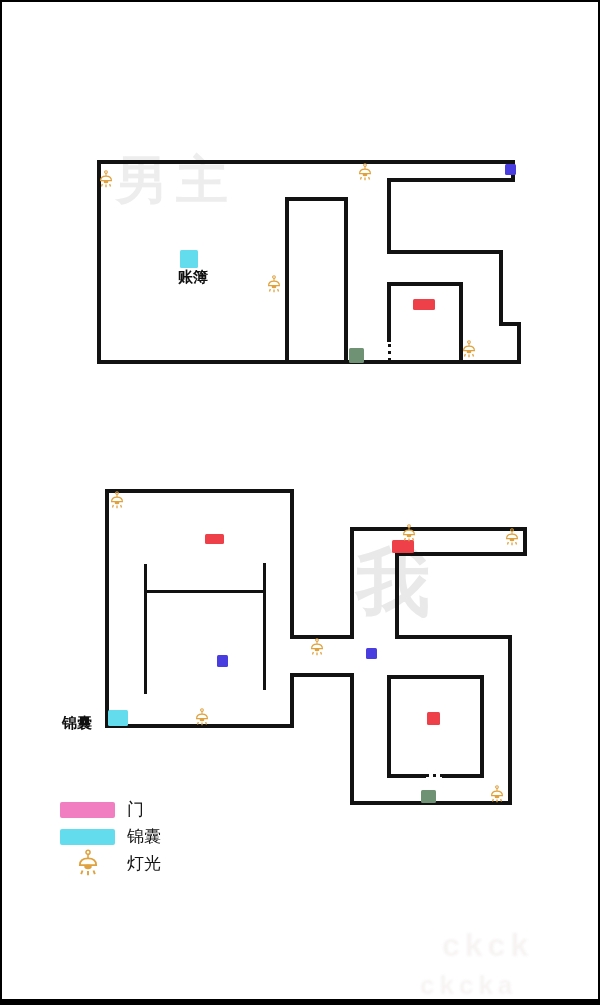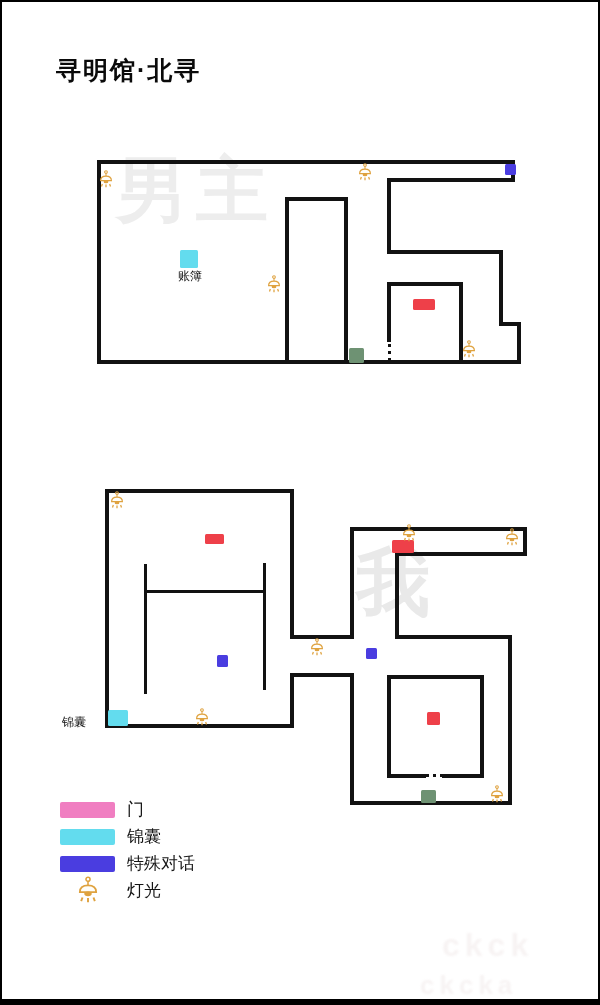--- a/index.html
+++ b/index.html
@@ -11,38 +11,37 @@
   .bottom-bar{position:absolute;left:0;bottom:0;width:100%;height:6px;background:#000;z-index:9;}
   .title{position:absolute;left:54px;top:52px;font-size:25px;font-weight:bold;color:#0a0a0a;letter-spacing:2px;z-index:5;}
   .map-group{position:absolute;left:0;top:0;width:100%;height:100%;}
   .watermark{position:absolute;font-weight:bold;z-index:1;white-space:nowrap;letter-spacing:8px;line-height:1;}
   .wall{position:absolute;z-index:2;}
   .wall.dotted-v{background:repeating-linear-gradient(to bottom,#121212 0 3px,transparent 3px 7px) !important;}
   .wall.dotted-h{background:repeating-linear-gradient(to right,#121212 0 3px,transparent 3px 7px) !important;}
   .marker{position:absolute;z-index:3;border-radius:1.5px;}
   .lamp{position:absolute;width:16px;height:19px;z-index:4;color:var(--lamp,#dfa23f);}
   .lamp svg{display:block;width:100%;height:100%;}
-  .map-label{position:absolute;font-size:12px;color:#101010;z-index:4;white-space:nowrap;font-weight:400;}
+  .map-label{position:absolute;font-size:15px;color:#101010;z-index:4;white-space:nowrap;font-weight:700;}
   #legend{position:absolute;left:58px;top:794px;z-index:5;}
   .legend-row{display:flex;align-items:center;height:27px;}
   .legend-swatch{width:55px;height:16px;border-radius:2px;flex:0 0 auto;}
   .legend-lamp-slot{width:55px;display:flex;justify-content:center;flex:0 0 auto;}
   .legend-lamp-slot .lamp{position:static;width:24px;height:29px;}
   .legend-label{margin-left:12px;font-size:17px;color:#141414;}
   .faint-wm{position:absolute;color:#cfb6b6;opacity:0.16;letter-spacing:5px;z-index:1;filter:blur(1px);font-weight:bold;}
 </style>
 </head>
 <body>
 
 <div class="page" style="--lamp: #dfa23f;">
-  <h1 class="title" style="margin:0;">寻明馆·北寻</h1>
 
   <div id="map-layer">
       <div class="map-group">
-        <div class="watermark" style="left: 114px; top: 152px; font-size: 72px; color: rgb(237, 237, 237);">男主</div>
+        <div class="watermark" style="left: 114px; top: 152px; font-size: 52px; color: rgb(237, 237, 237);">男主</div>
         <div class="wall" style="left: 95px; top: 158px; width: 418px; height: 4px; background: rgb(18, 18, 18);"></div>
         <div class="wall" style="left: 509px; top: 158px; width: 4px; height: 22px; background: rgb(18, 18, 18);"></div>
         <div class="wall" style="left: 385px; top: 176px; width: 128px; height: 4px; background: rgb(18, 18, 18);"></div>
         <div class="wall" style="left: 95px; top: 158px; width: 4px; height: 204px; background: rgb(18, 18, 18);"></div>
         <div class="wall" style="left: 95px; top: 358px; width: 424px; height: 4px; background: rgb(18, 18, 18);"></div>
         <div class="wall" style="left: 385px; top: 176px; width: 4px; height: 76px; background: rgb(18, 18, 18);"></div>
         <div class="wall" style="left: 385px; top: 248px; width: 116px; height: 4px; background: rgb(18, 18, 18);"></div>
         <div class="wall" style="left: 497px; top: 248px; width: 4px; height: 76px; background: rgb(18, 18, 18);"></div>
         <div class="wall" style="left: 497px; top: 320px; width: 22px; height: 4px; background: rgb(18, 18, 18);"></div>
         <div class="wall" style="left: 515px; top: 320px; width: 4px; height: 42px; background: rgb(18, 18, 18);"></div>
@@ -210,24 +209,20 @@
   <div id="legend">
       <div class="legend-row">
         <div class="legend-swatch" style="background: rgb(240, 126, 193);"></div>
         <span class="legend-label">门</span>
       </div>
       <div class="legend-row">
         <div class="legend-swatch" style="background: rgb(99, 220, 238);"></div>
         <span class="legend-label">锦囊</span>
       </div>
       <div class="legend-row">
-        <div class="legend-swatch" style="background: rgb(74, 61, 224);"></div>
-        <span class="legend-label">特殊对话</span>
-      </div>
-      <div class="legend-row">
         <div class="legend-lamp-slot">
           <span class="lamp">
             <svg viewBox="0 0 20 24" xmlns="http://www.w3.org/2000/svg">
     <circle cx="10" cy="2.6" r="1.7" fill="none" stroke="currentColor" stroke-width="1.3"></circle>
     <line x1="10" y1="4.3" x2="10" y2="8.4" stroke="currentColor" stroke-width="1.3"></line>
     <path d="M3.2 13.4 C3.2 9.6 6.2 7.8 10 7.8 C13.8 7.8 16.8 9.6 16.8 13.4 Z" fill="#fffef9" stroke="currentColor" stroke-width="1.5"></path>
     <ellipse cx="10" cy="14.8" rx="3.1" ry="1.9" fill="currentColor"></ellipse>
     <line x1="5.4" y1="17.8" x2="4.3" y2="20.8" stroke="currentColor" stroke-width="1.6"></line>
     <line x1="10" y1="18.3" x2="10" y2="21.8" stroke="currentColor" stroke-width="1.6"></line>
     <line x1="14.6" y1="17.8" x2="15.7" y2="20.8" stroke="currentColor" stroke-width="1.6"></line>

